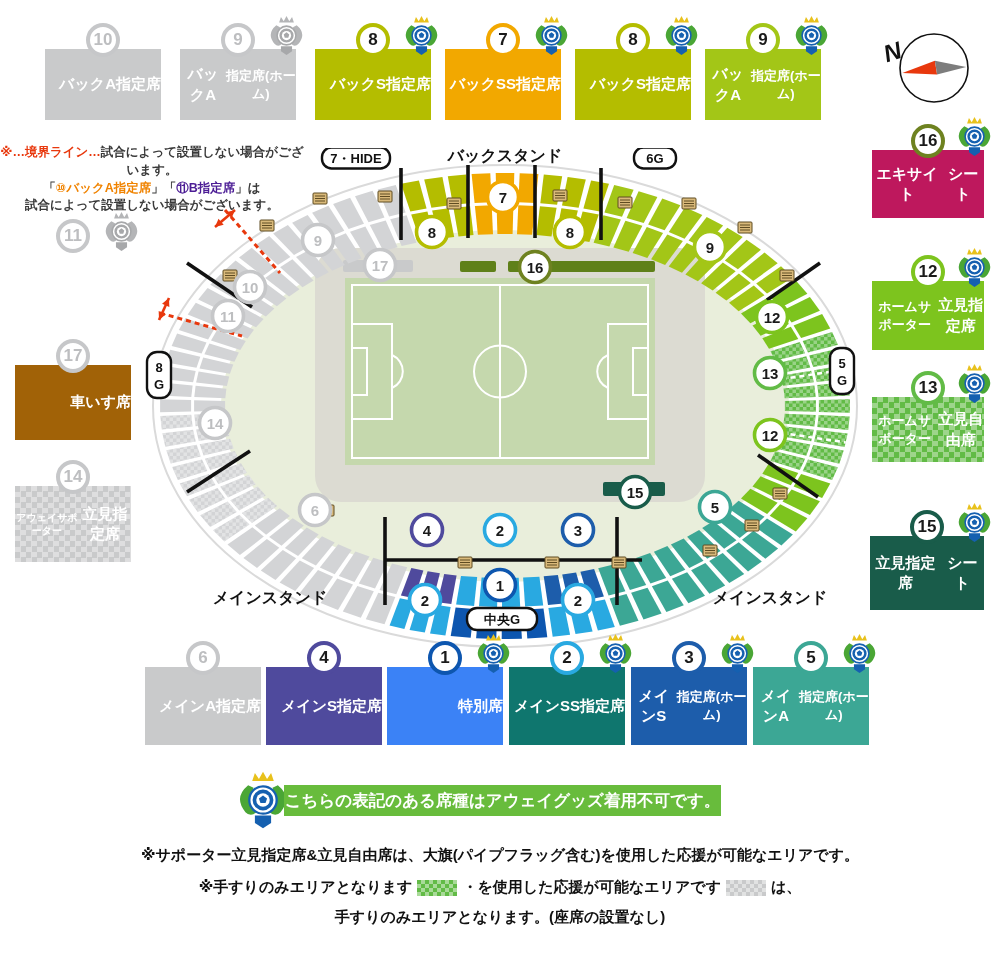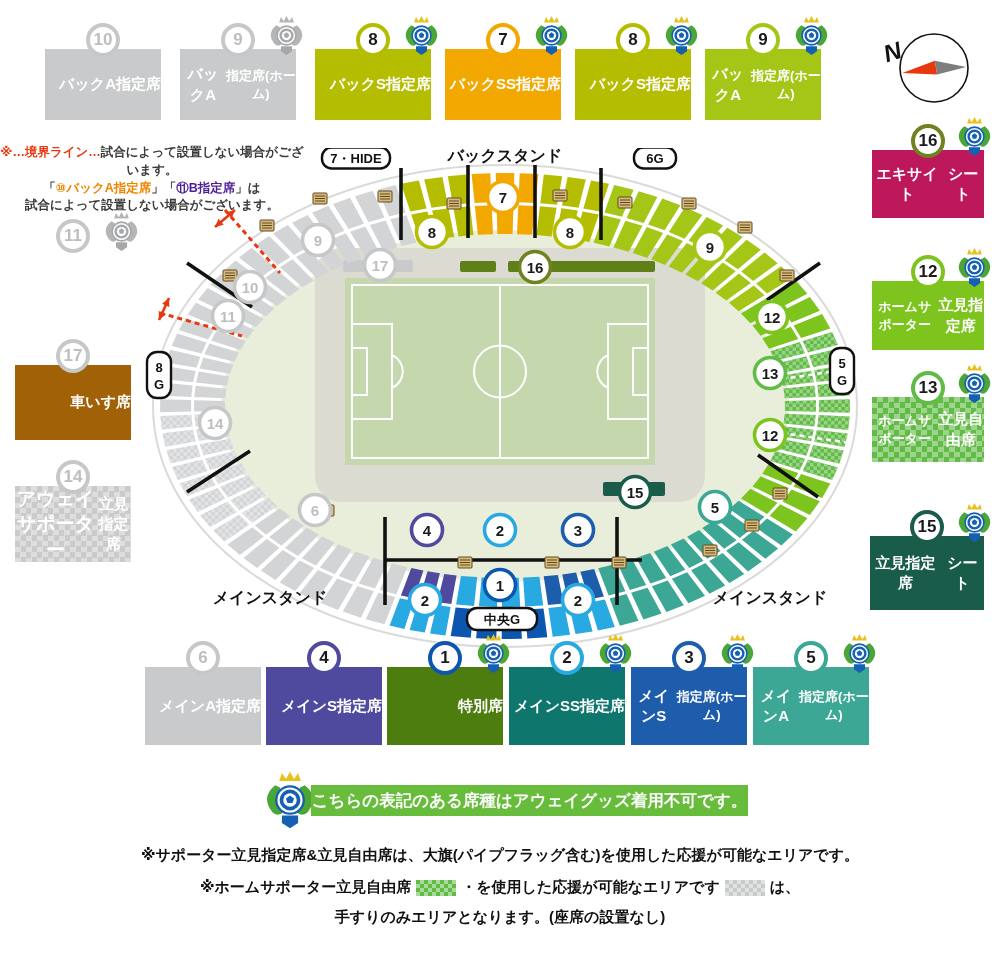--- a/index.html
+++ b/index.html
@@ -9,21 +9,21 @@
   #legend-layer{position:absolute;left:0;top:0;width:1000px;height:971px;pointer-events:none}
   .seat-box{position:absolute}
   .seat-box .box{position:absolute;left:0;right:0;top:26px;bottom:0;display:flex;flex-direction:row;
        align-items:center;justify-content:flex-end;color:#fff;font-weight:bold;font-size:15px;line-height:1.35;text-align:center}
   .seat-box .box.checker{background-image:repeating-conic-gradient(rgba(255,255,255,.38) 0% 25%, rgba(255,255,255,0) 0% 50%);background-size:11px 11px}
   .seat-box .num{position:absolute;top:0;left:50%;transform:translateX(-50%);width:34px;height:34px;border-radius:50%;
        border:4px solid #ccc;background:#fff;display:flex;align-items:center;justify-content:center;
        font-weight:bold;font-size:17px;color:#1a1a1a;z-index:2;box-sizing:border-box}
   .seat-box .crest{position:absolute;top:-8px;right:-9px;width:37px;height:41px;z-index:3}
   #note-topleft{position:absolute;left:0px;top:144px;width:304px;text-align:center;font-size:12.5px;line-height:1.42;font-weight:bold}
-  #banner{position:absolute;left:263px;top:770px;width:520px;height:64px}
+  #banner{position:absolute;left:236px;top:770px;width:520px;height:64px}
   #banner .bar{position:absolute;left:48px;top:15px;width:437px;height:31px;background:#68bc3c;display:flex;align-items:center;justify-content:center;
        color:#fff;font-weight:bold;font-size:16.5px}
   #banner svg{position:absolute;left:0;top:0;width:54px;height:60px}
   .bnote{position:absolute;left:0;width:1000px;text-align:center;font-size:15px;font-weight:bold;color:#111}
   #bnote1{top:846px}
   #bnote2{top:878px;display:flex;justify-content:center;align-items:center;gap:3px}
   #bnote3{top:908px}
   .swatch{display:inline-block;width:40px;height:16px;margin:0 2px;
        background-image:repeating-conic-gradient(rgba(255,255,255,.45) 0% 25%, rgba(255,255,255,0) 0% 50%);background-size:8px 8px}
   #compass{position:absolute;left:872px;top:23px}
@@ -572,21 +572,21 @@
       </svg>
     </div>
     <div class="seat-box" style="left: 15px; top: 339px; width: 116px; height: 101px;">
       <div class="box" style="background-color: #a16207;">
         <span>車いす席</span>
       </div>
       <div class="num" style="border-color: rgb(198, 199, 201); color: rgb(189, 190, 192);">17</div>
     </div>
     <div class="seat-box" style="left: 15px; top: 460px; width: 116px; height: 102px;">
       <div class="box checker" style="background-color: rgb(201, 202, 203);">
-        <span style="font-size: 19px;">アウェイサポーター</span>
+        <span style="font-size: 10px;">アウェイサポーター</span>
         <span>立見指定席</span>
       </div>
       <div class="num" style="border-color: rgb(198, 199, 201); color: rgb(189, 190, 192);">14</div>
     </div>
     <div class="seat-box" style="left: 872px; top: 124px; width: 112px; height: 94px;">
       <div class="box" style="background-color: #be185d;">
         <span>エキサイト</span>
         <span>シート</span>
       </div>
       <div class="num" style="border-color: rgb(110, 130, 32);">16</div>
@@ -660,21 +660,21 @@
       <div class="num" style="border-color: rgb(198, 199, 201); color: rgb(189, 190, 192);">6</div>
     </div>
     <div class="seat-box" style="left: 266px; top: 641px; width: 116px; height: 104px;">
       <div class="box" style="background-color: rgb(79, 74, 157);">
         <span>メインS</span>
         <span>指定席</span>
       </div>
       <div class="num" style="border-color: rgb(79, 74, 157);">4</div>
     </div>
     <div class="seat-box" style="left: 387px; top: 641px; width: 116px; height: 104px;">
-      <div class="box" style="background-color: #4d7c0f;">
+      <div class="box" style="background-color: #3b82f6;">
         <span>特別席</span>
       </div>
       <div class="num" style="border-color: rgb(13, 86, 175);">1</div>
       <svg viewBox="0 0 40 44" class="crest">
         <path d="M12 8 L14 2 L17 6.5 L20 1 L23 6.5 L26 2 L28 8 Z" fill="#e8c11c"></path>
         <path d="M9 11 Q-2 20 7 31 Q11 35 15 31 Q9 22 13 13 Z" fill="#4aa635"></path>
         <path d="M31 11 Q42 20 33 31 Q29 35 25 31 Q31 22 27 13 Z" fill="#4aa635"></path>
         <circle cx="20" cy="22" r="11" fill="#1560b0"></circle>
         <circle cx="20" cy="22" r="8.5" fill="none" stroke="#fff" stroke-width="1.6"></circle>
         <circle cx="20" cy="22" r="5" fill="#fff"></circle>
@@ -759,19 +759,19 @@
       <circle cx="20" cy="22" r="8.5" fill="none" stroke="#fff" stroke-width="1.6"></circle>
       <circle cx="20" cy="22" r="5" fill="#fff"></circle>
       <path d="M20 18.6 l3 2.2 -1.1 3.5 h-3.8 l-1.1 -3.5 Z" fill="#1560b0"></path>
       <path d="M14 33.5 h12 v5.5 l-6 4 -6 -4 Z" fill="#1560b0"></path>
     </svg>
   <div class="bar">こちらの表記のある席種はアウェイグッズ着用不可です。</div>
 </div>
 
 <div class="bnote" id="bnote1">※サポーター立見指定席&amp;立見自由席は、大旗(パイプフラッグ含む)を使用した応援が可能なエリアです。</div>
 <div class="bnote" id="bnote2">
-    <span>※ホームサポーター立見自由席</span>
+    <span>※手すりのみエリアとなります</span>
     <span class="swatch" style="background-color: rgb(98, 187, 70);"></span>
     <span>・を使用した応援が可能なエリアです</span>
     <span class="swatch" style="background-color: rgb(201, 202, 203);"></span>
     <span>は、</span>
   </div>
 <div class="bnote" id="bnote3">手すりのみエリアとなります。(座席の設置なし)</div>
 
 </body></html>

